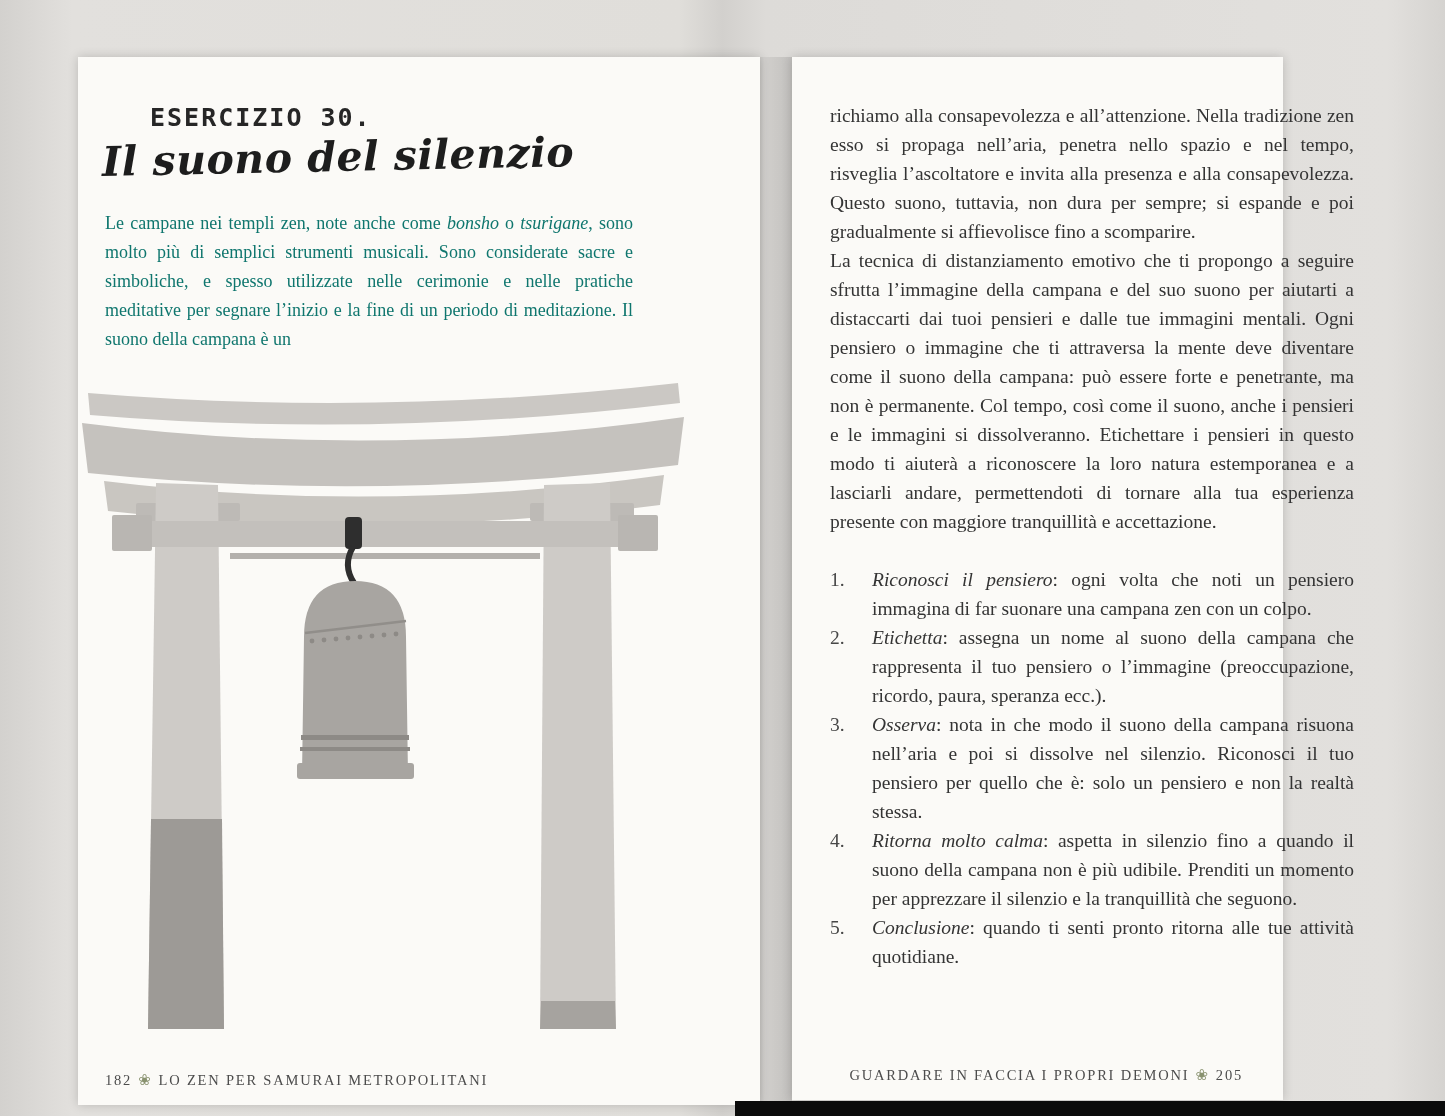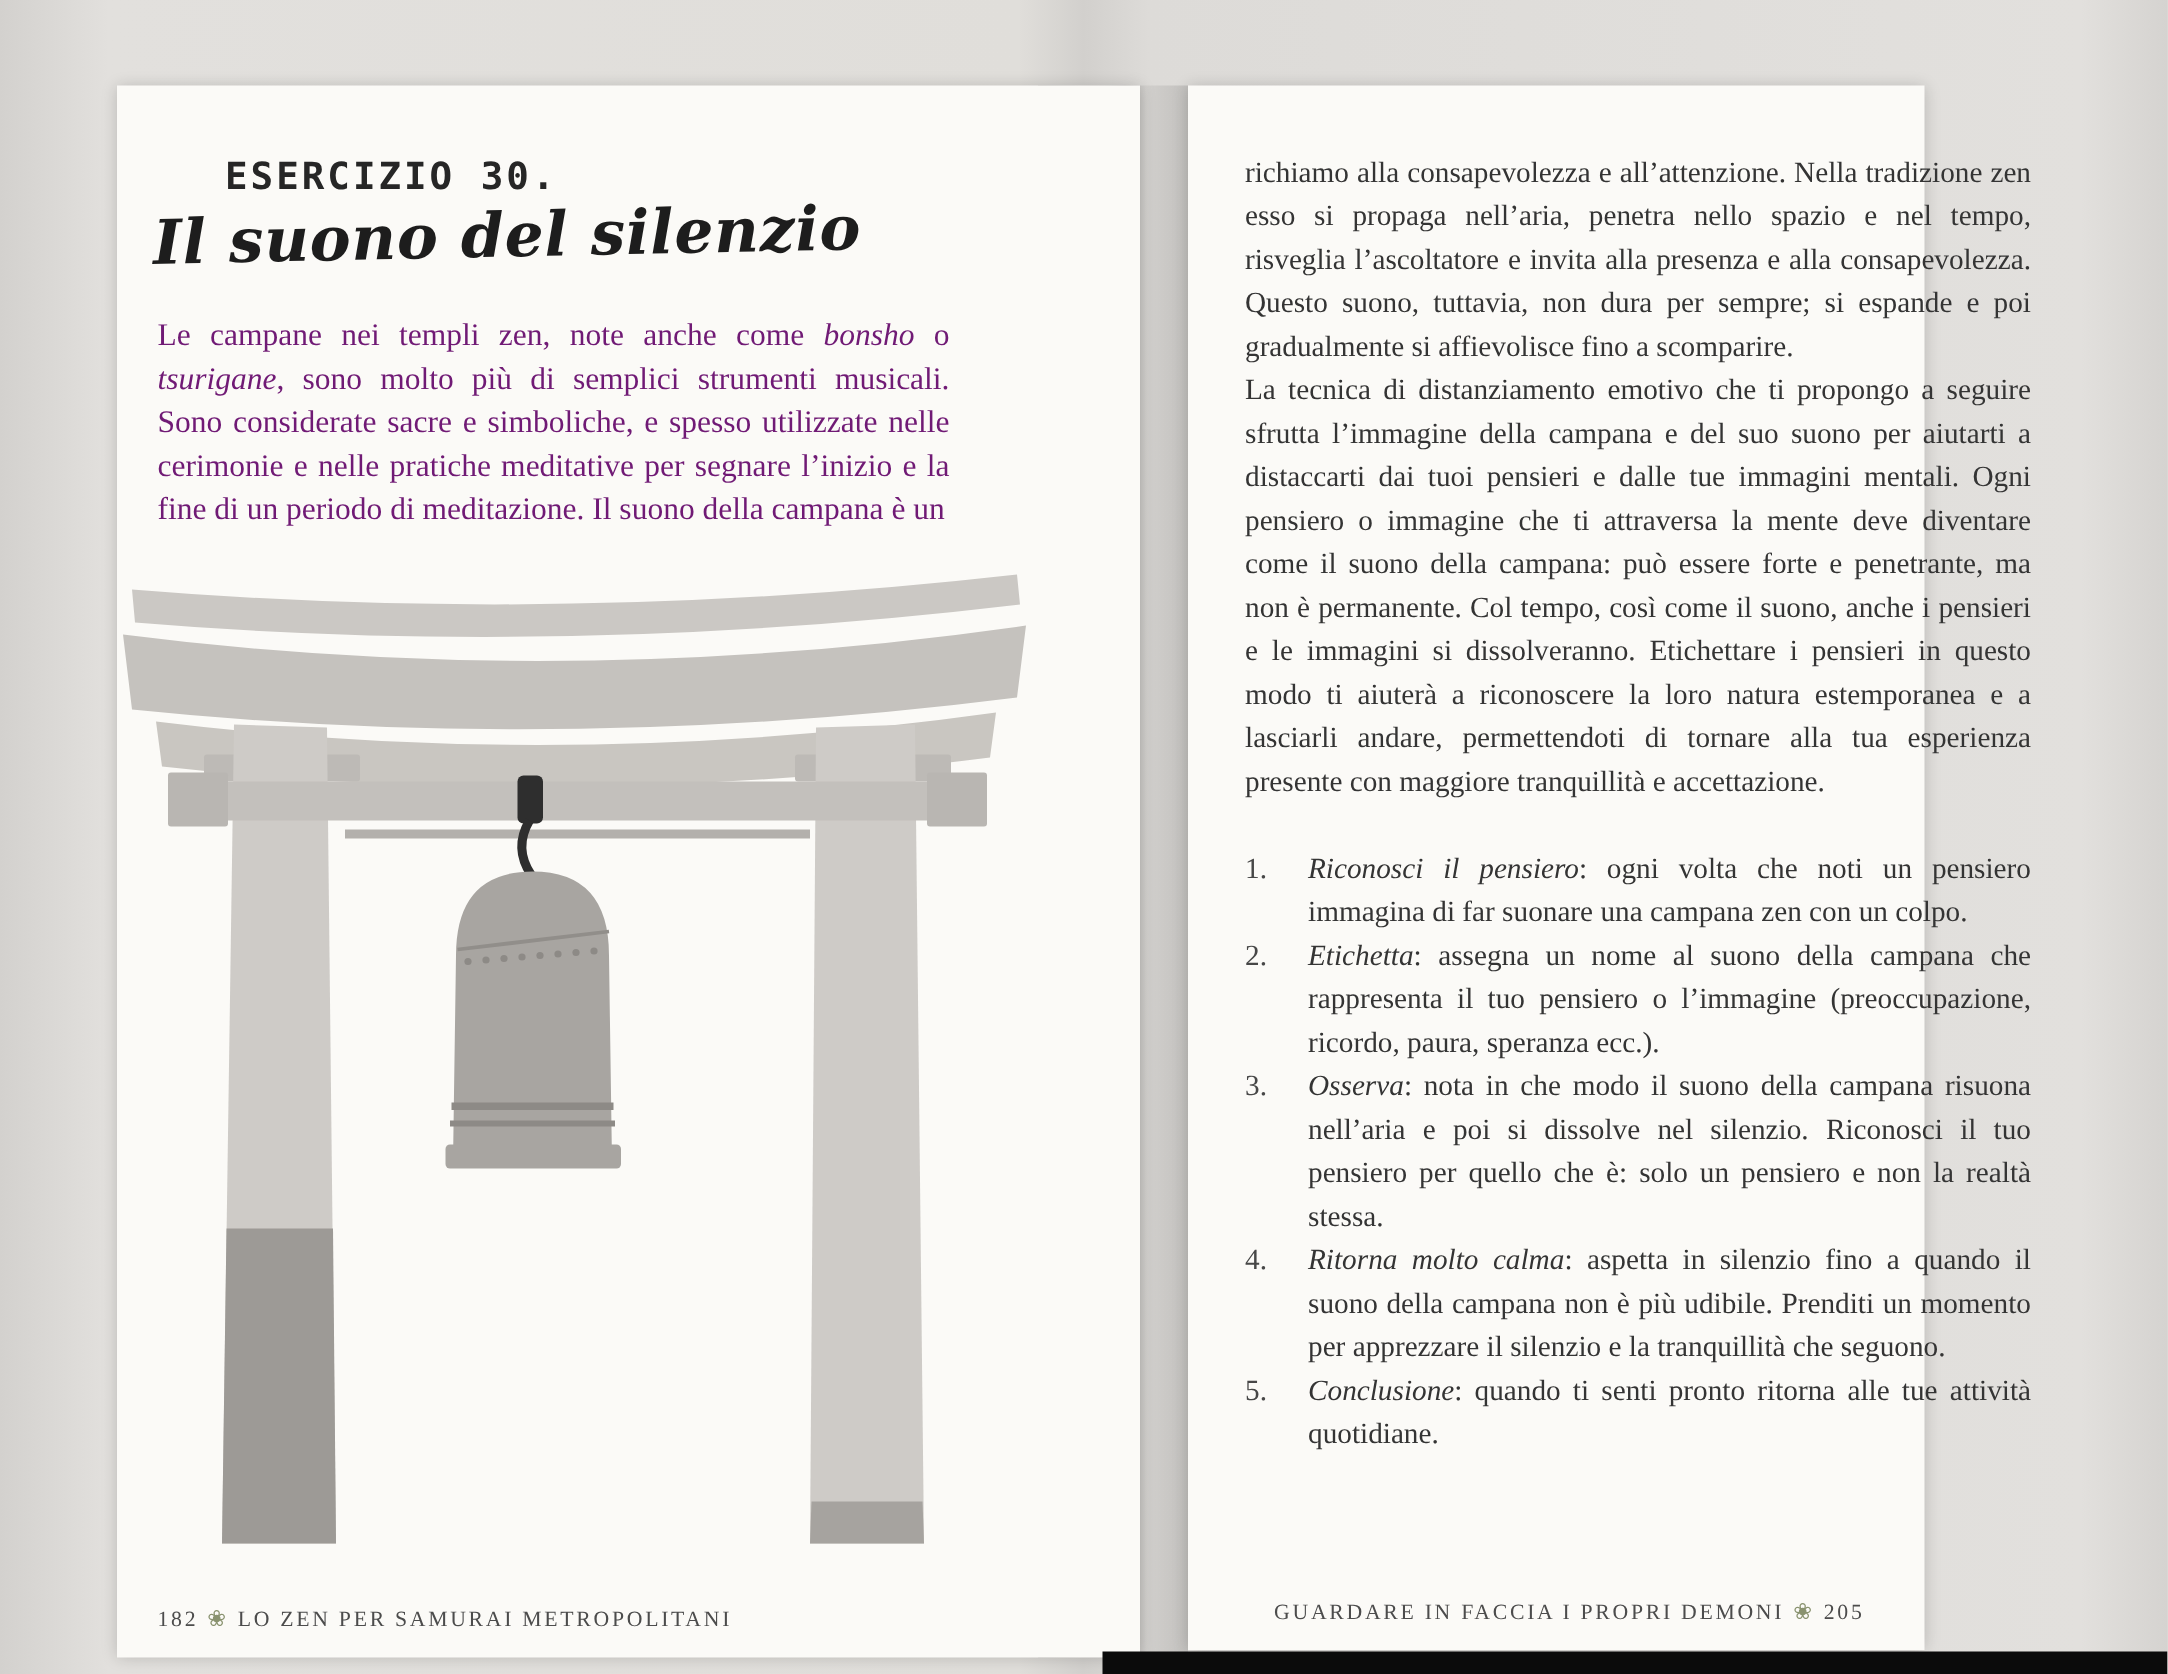--- a/index.html
+++ b/index.html
@@ -41,21 +41,21 @@
     position: absolute; left: 24px; top: 76px;
     font-family: "DejaVu Serif", serif;
     font-style: italic; font-weight: bold;
     font-size: 41px; color: #1d1d1d;
     transform: rotate(-1.2deg);
     letter-spacing: 0.5px;
     white-space: nowrap;
   }
   .intro-par {
     position: absolute; left: 27px; top: 152px; width: 528px;
-    font-size: 21px; line-height: 29px; color: #701a75;
+    font-size: 18px; line-height: 29px; color: #0f766e;
     text-align: justify; margin: 0;
   }
   .intro-par em { font-style: italic; }
   .illustration {
     position: absolute; left: 0; top: 312px; width: 614px; height: 668px;
   }
   .page-footer {
     position: absolute; bottom: 16px;
     font-size: 14.5px; letter-spacing: 1.8px; color: #4c4c4c;
     white-space: nowrap;

